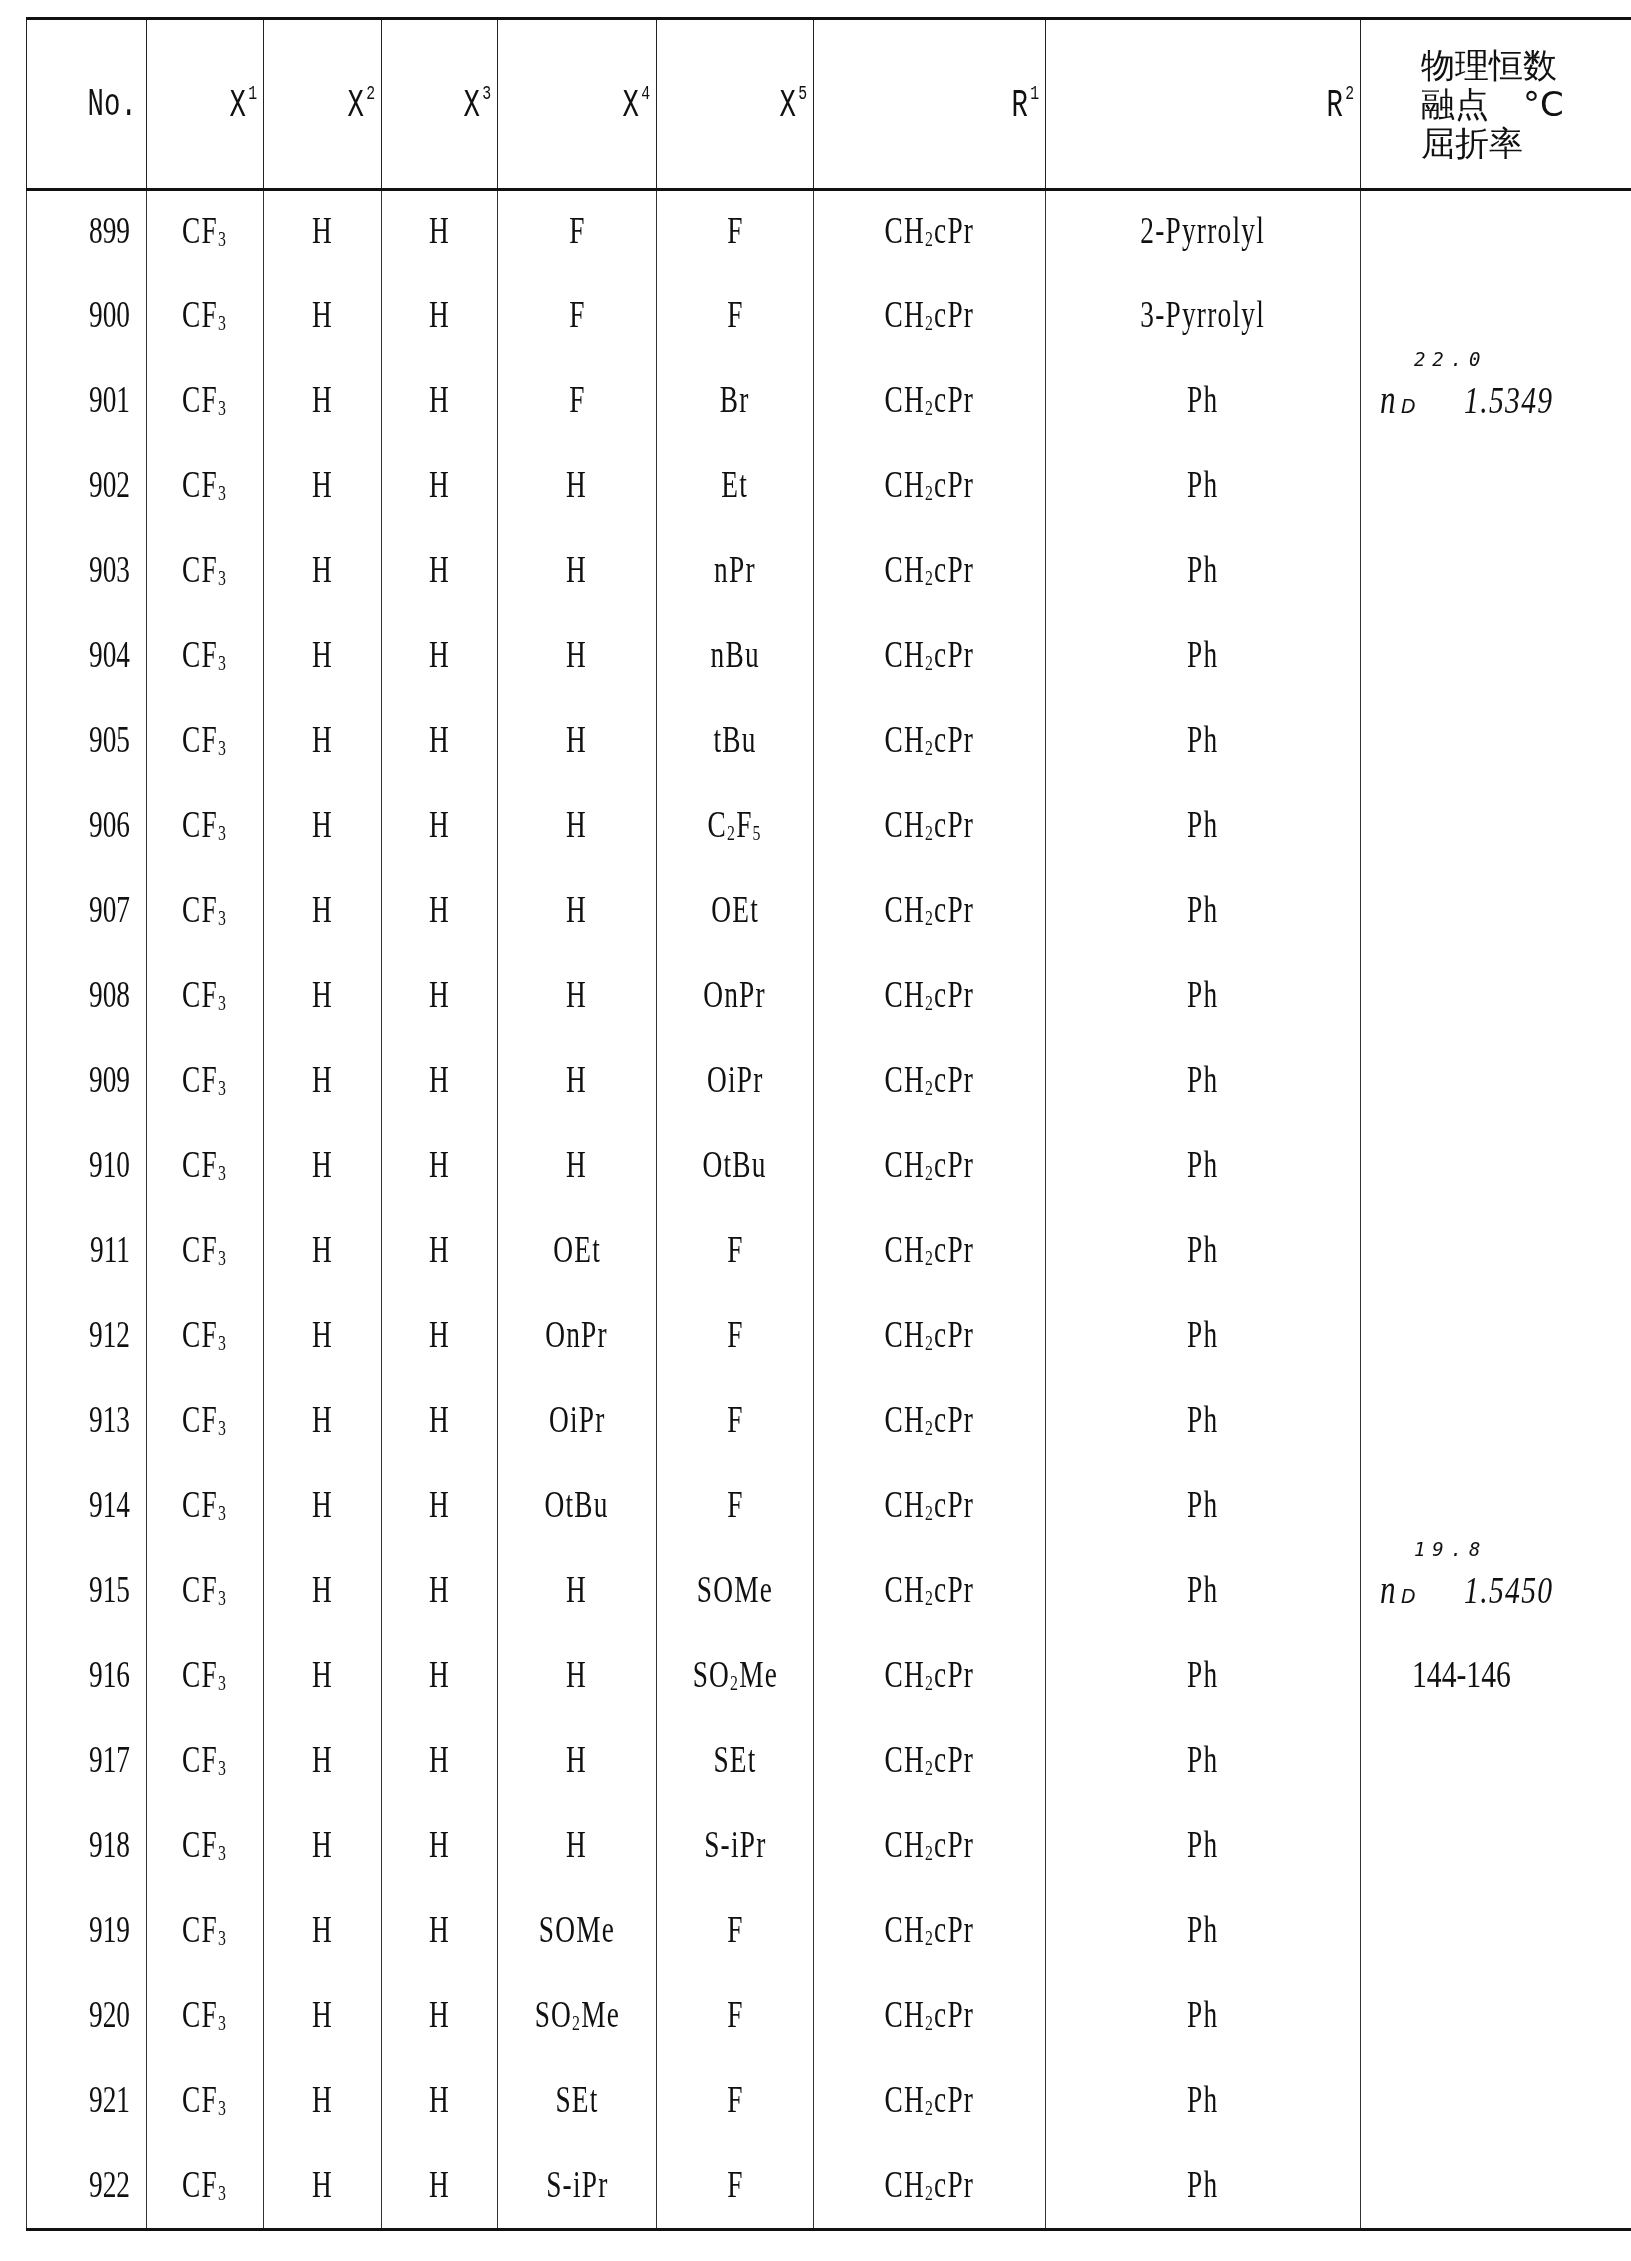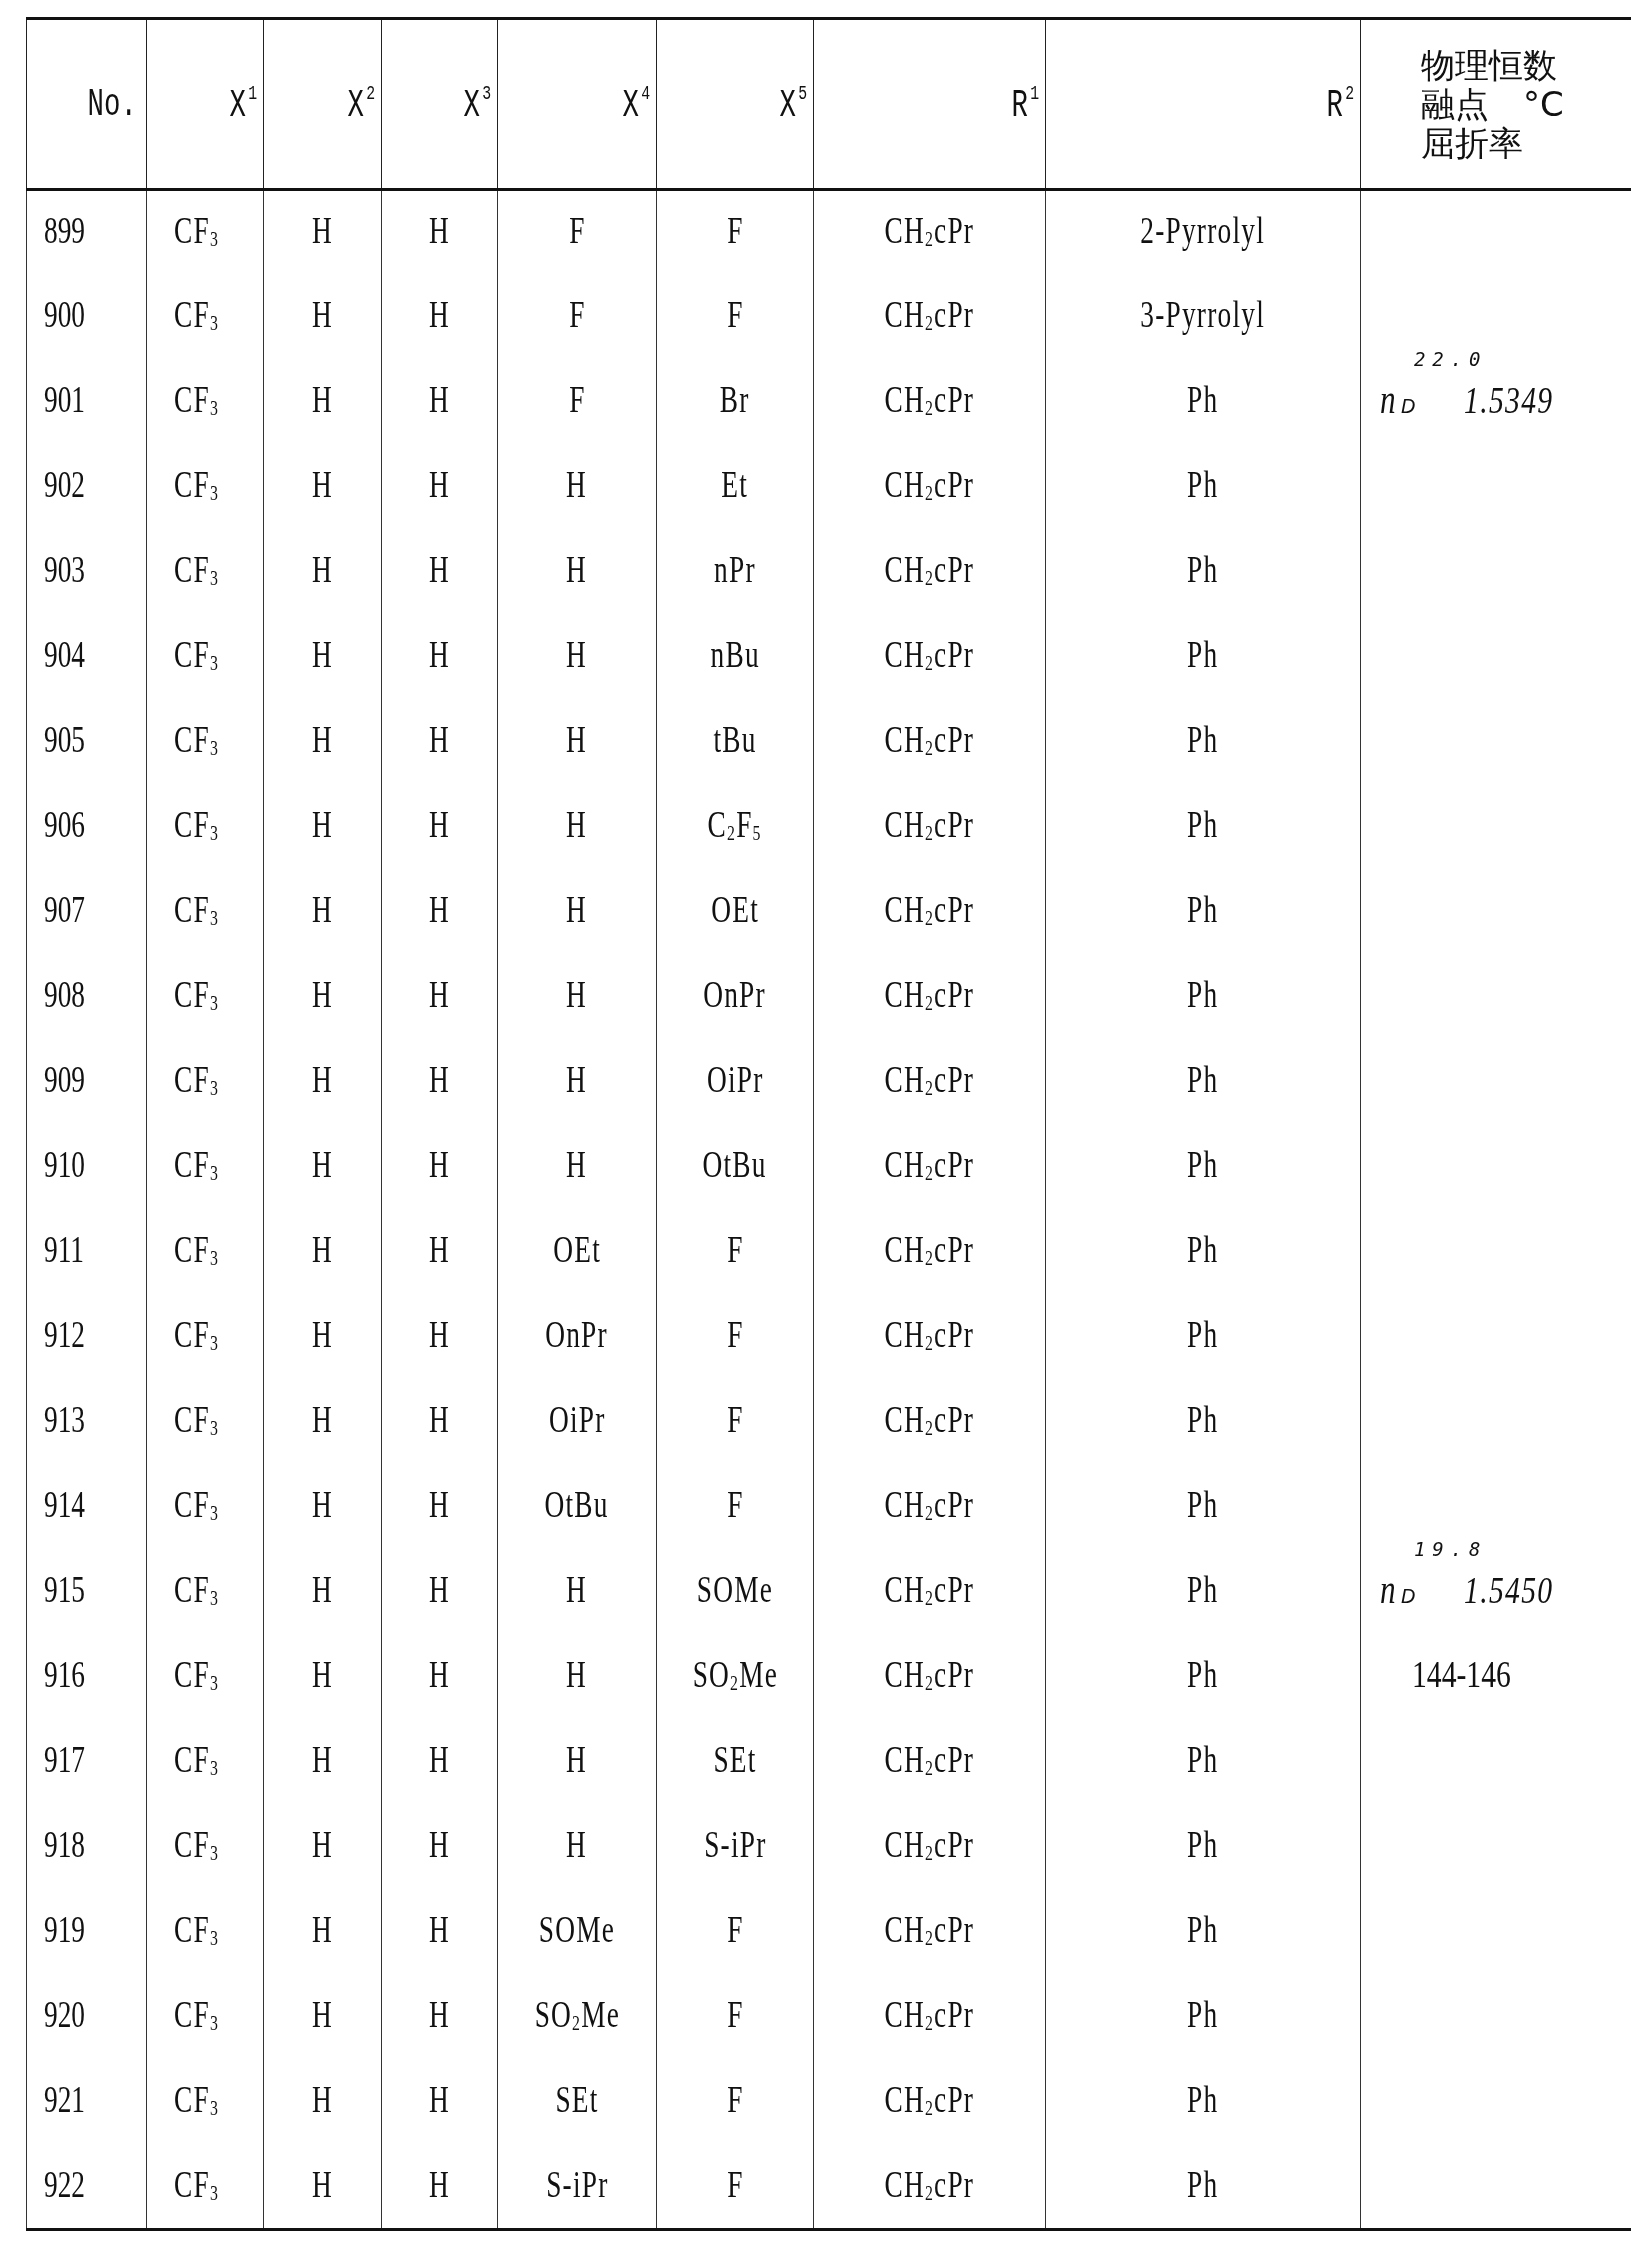--- a/index.html
+++ b/index.html
@@ -85,23 +85,23 @@
     padding-top: 17px;
     box-sizing: border-box;
   }
   tbody td .cv {
     display: inline-block;
     transform: scaleX(0.72);
     transform-origin: center;
     white-space: nowrap;
     letter-spacing: 1.7px;
   }
-  tbody td.no-cell { text-align: left; padding-left: 17px; }
+  tbody td.no-cell { text-align: right; padding-left: 17px; }
   tbody td.no-cell .cv { transform-origin: left center; letter-spacing: 0; }
-  tbody td.x1-cell { text-align: left; padding-left: 27px; }
+  tbody td.x1-cell { text-align: left; padding-left: 35px; }
   tbody td.x1-cell .cv { transform-origin: left center; }
   tbody td.phys-cell {
     border-right: 1.7px dashed #555;
     text-align: left;
     padding-left: 17px;
     position: relative;
   }
   tbody tr:last-child td { border-bottom: 3.4px solid #111; }
   sub.s {
     font-size: 22px;

